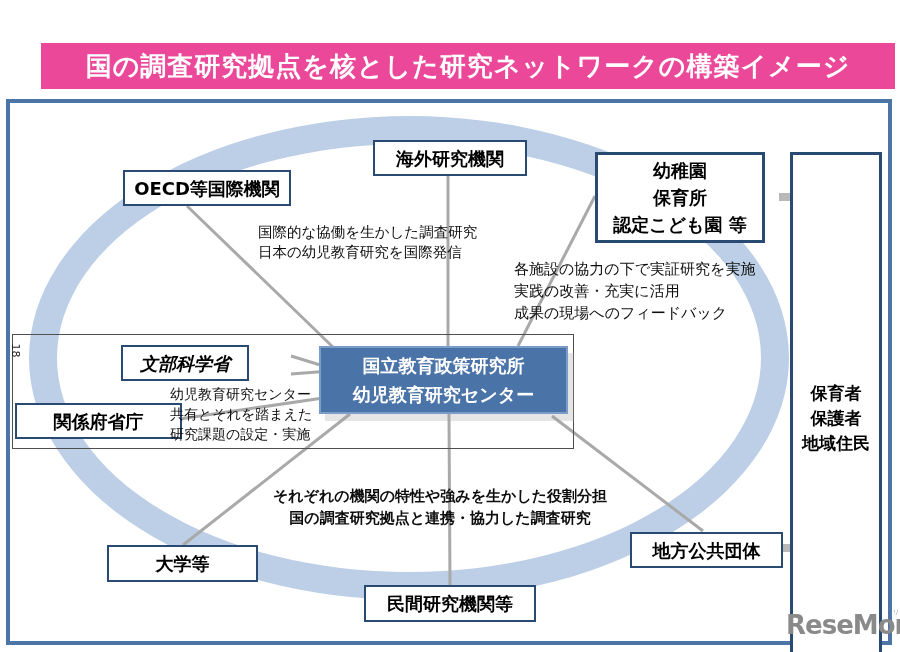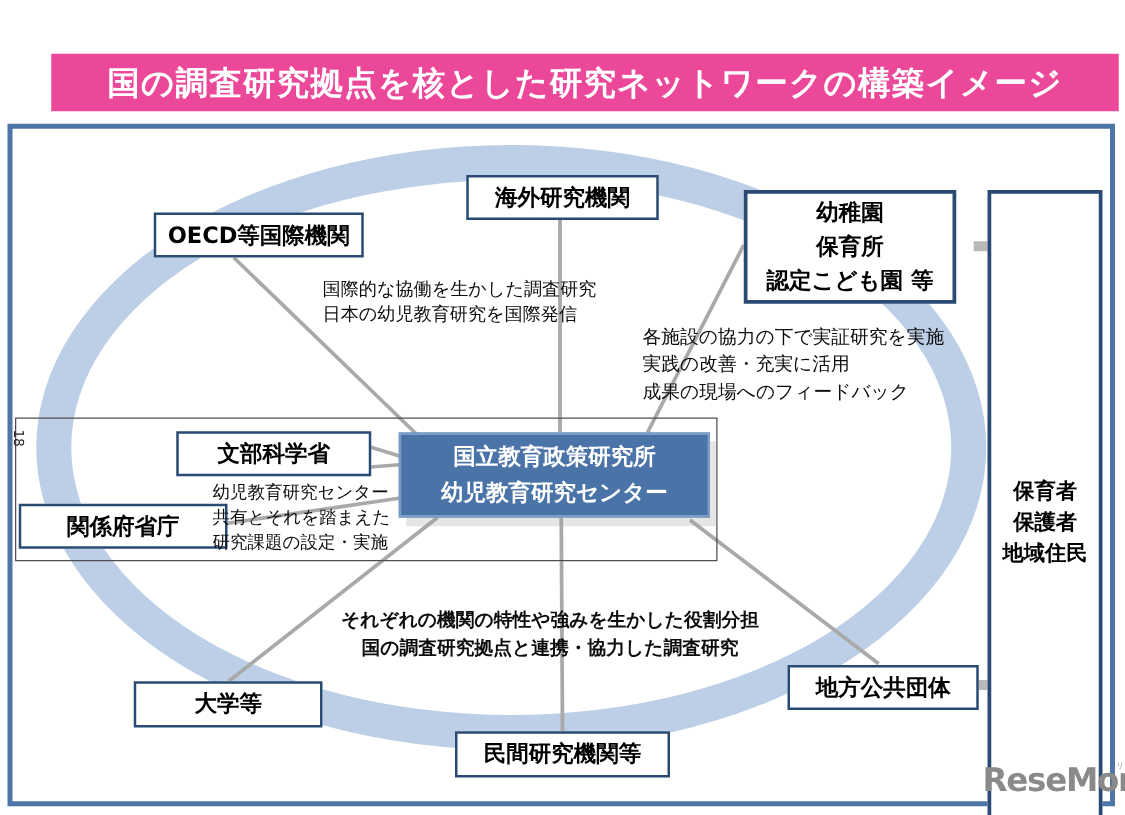--- a/index.html
+++ b/index.html
@@ -33,21 +33,21 @@
   .node{
     position:absolute;background:#ffffff;border:2px solid #294a73;box-sizing:border-box;
     display:flex;align-items:center;justify-content:center;flex-direction:column;
     font-weight:bold;font-size:18px;color:#000;z-index:3;text-align:center;line-height:27px;
     white-space:nowrap;
   }
   .node.thick{border-width:3px;}
   .node-overseas{left:373px;top:125px;width:154px;height:36px;margin-top:15px;}
   .node-oecd{left:123px;top:170px;width:168px;height:36px;justify-content:center;}
   .node-facilities{left:595px;top:152px;width:170px;height:91px;}
-  .node-mext{left:141px;top:345px;width:156px;height:36px;}
+  .node-mext{left:121px;top:345px;width:128px;height:36px;font-style:italic;}
   .node-ministries{left:15px;top:403px;width:167px;height:36px;}
   .node-universities{left:107px;top:545px;width:151px;height:37px;}
   .node-private{left:364px;top:585px;width:172px;height:37px;}
   .node-localgov{left:630px;top:532px;width:153px;height:36px;}
   .node-community{left:790px;top:152px;width:92px;height:532px;font-size:17px;line-height:25px;}
   .node-center{
     left:319px;top:346px;width:249px;height:68px;background:#4a73a8;border:2px solid #7b9cc7;
     color:#ffffff;font-size:18px;line-height:29px;box-shadow:6px 7px 0 rgba(160,160,160,0.28);
   }
   

